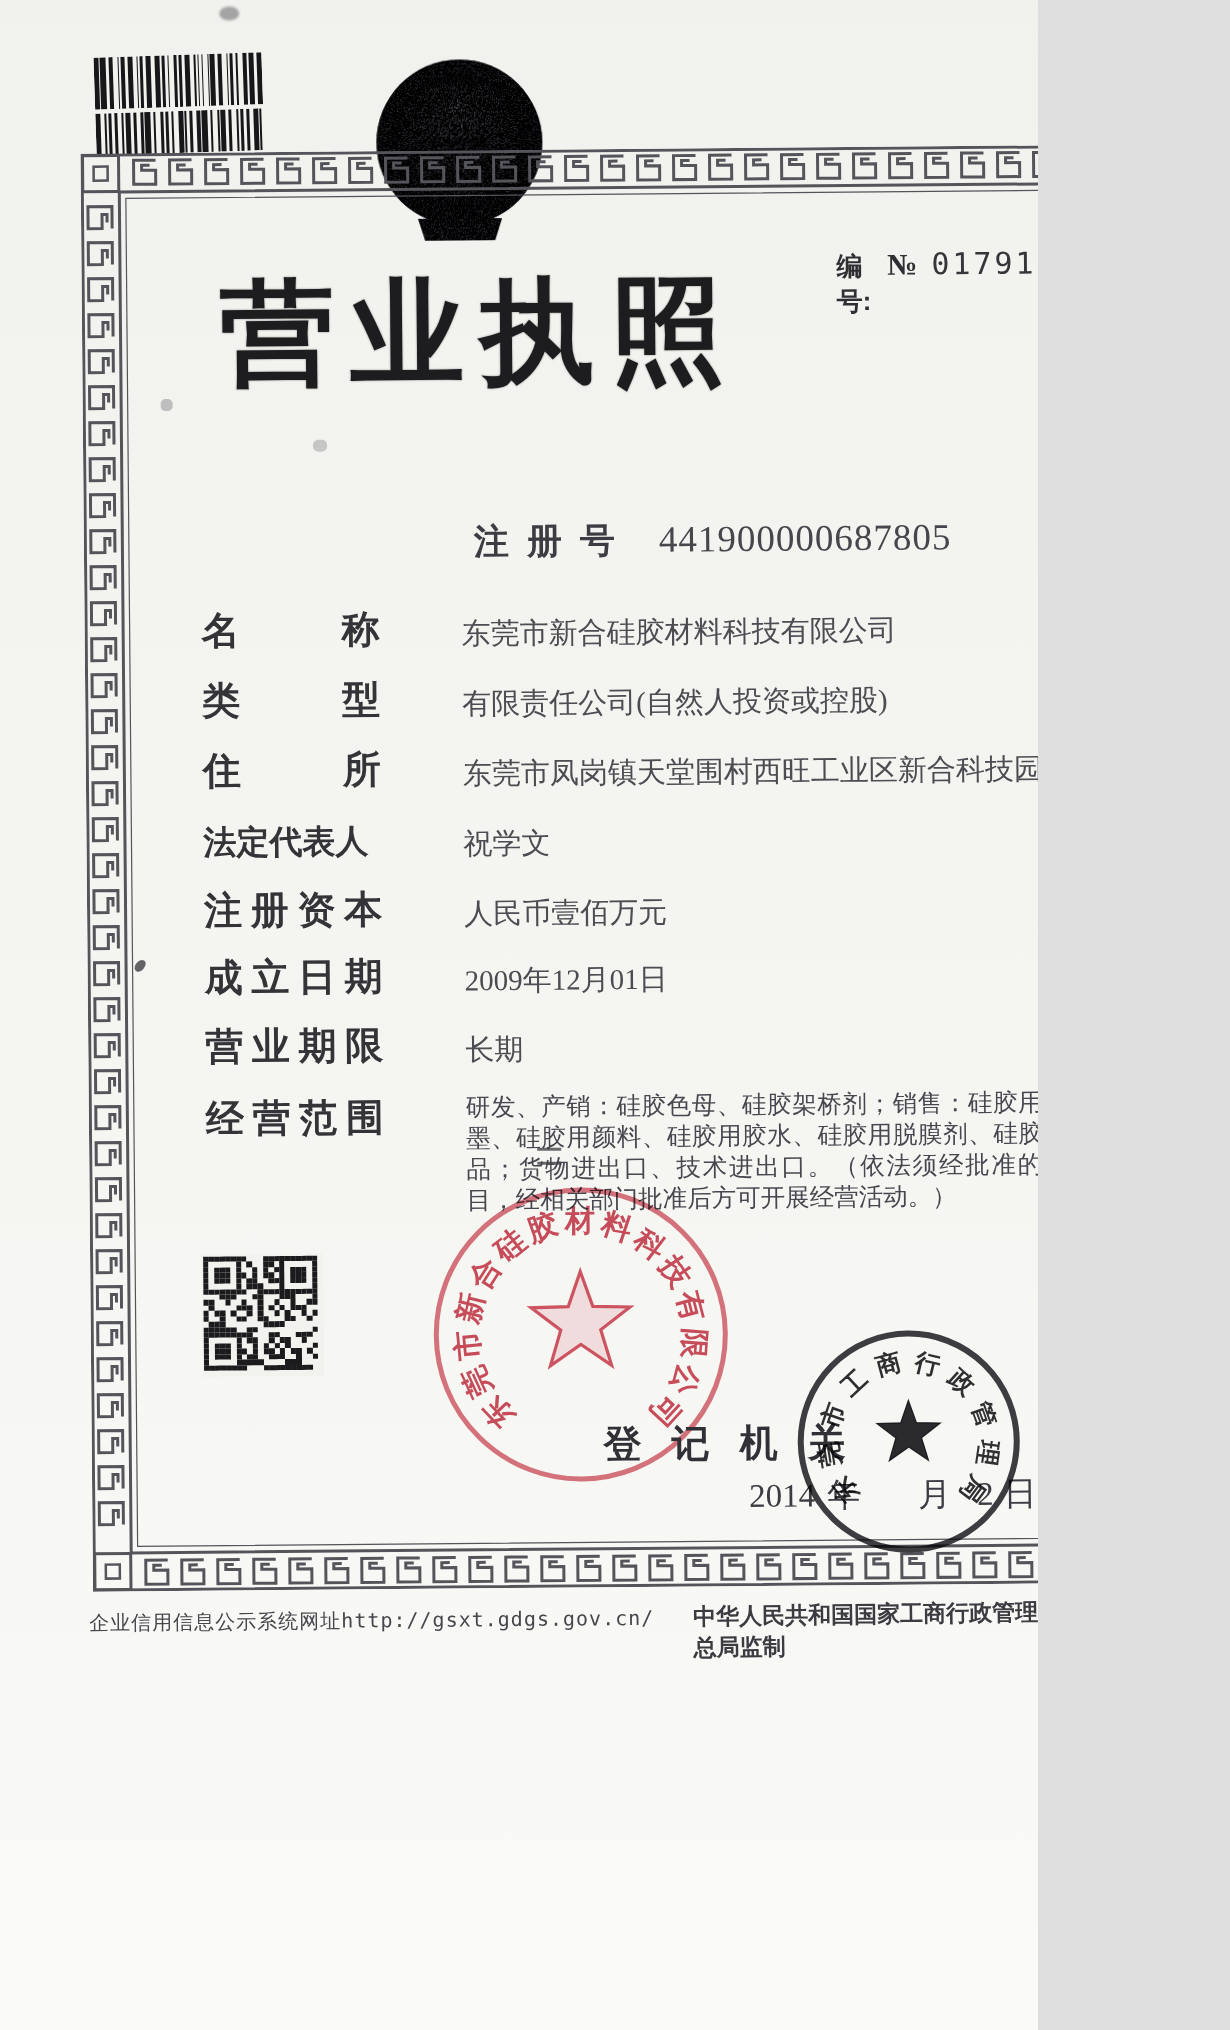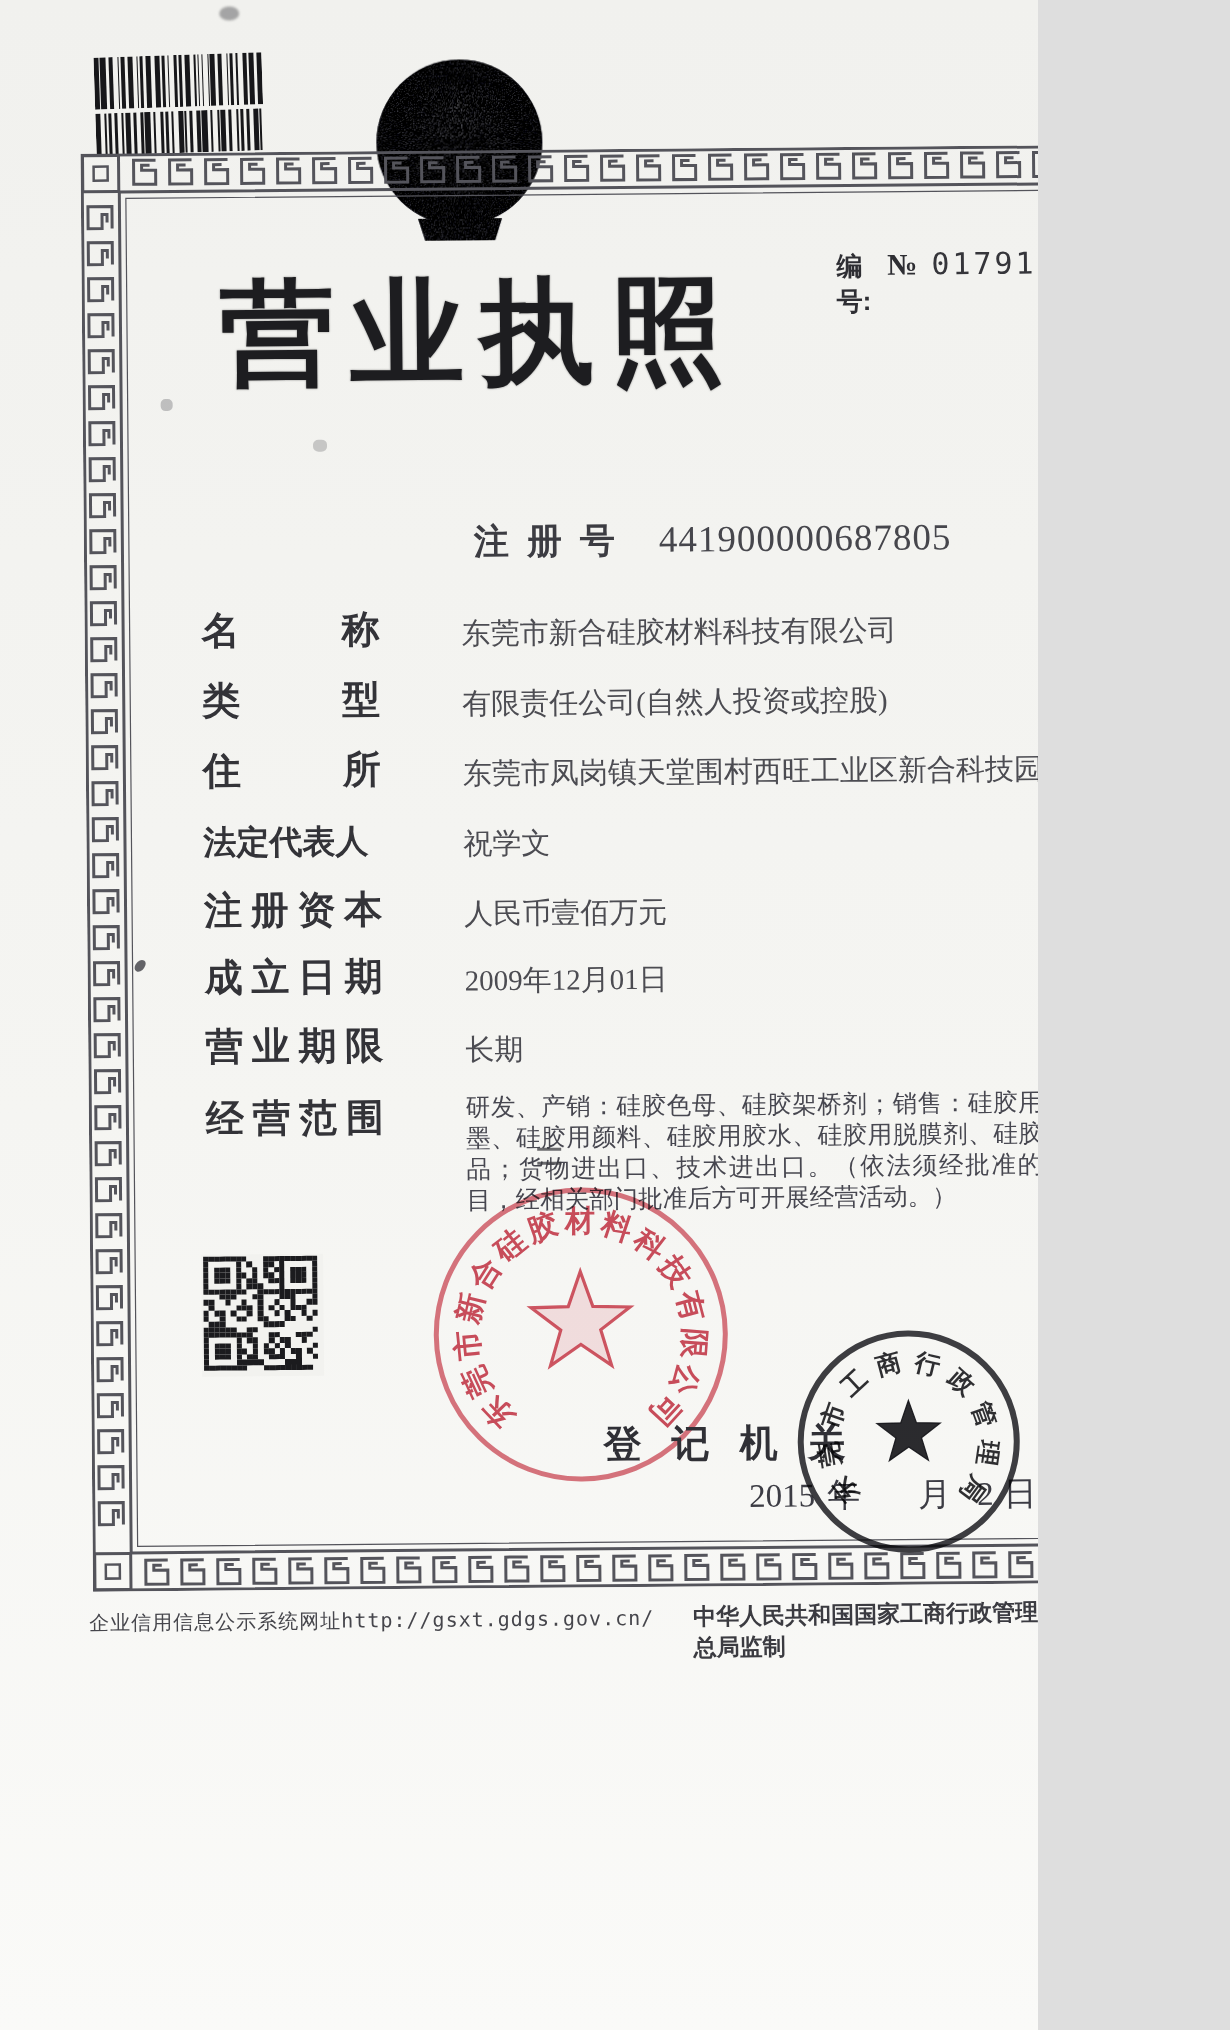--- a/index.html
+++ b/index.html
@@ -784,21 +784,21 @@
           <span class="arc-ch" style="font-size: 30px; transform: translate(-50%, -50%) rotate(133deg) translateY(-113px);">司</span>
         </div>
       <svg class="star-c" width="116" height="116" viewBox="-58 -58 116 116">
         <path d="M0,-52 L12.3,-17 L49.5,-16.1 L20,6.5 L30.6,42.1 L0,21 L-30.6,42.1 L-20,6.5 L-49.5,-16.1 L-12.3,-17 Z" fill="rgba(214,106,118,0.18)" stroke="rgba(198,58,72,0.85)" stroke-width="3.2"></path>
       </svg>
     </div>
 
     <div class="abs registrar">登记机关</div>
 
     <div class="abs dateline">
-      <span>2015</span>
+      <span>2014</span>
       <span style="margin-left:12px">年</span>
       <span class="gap1"></span>
       <span>月</span>
       <span class="gap2"></span>
       <span>2</span>
       <span class="gap3"></span>
       <span>日</span>
     </div>
 
     <div class="abs seal seal-black">

